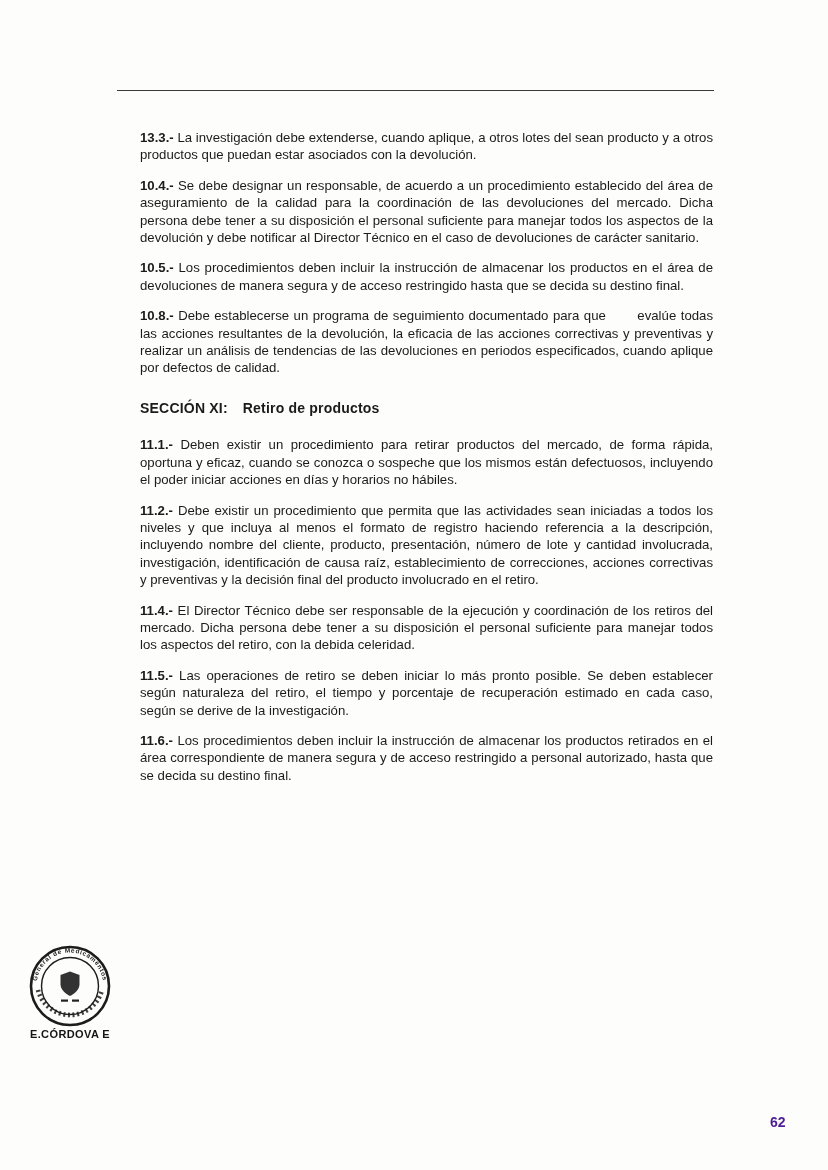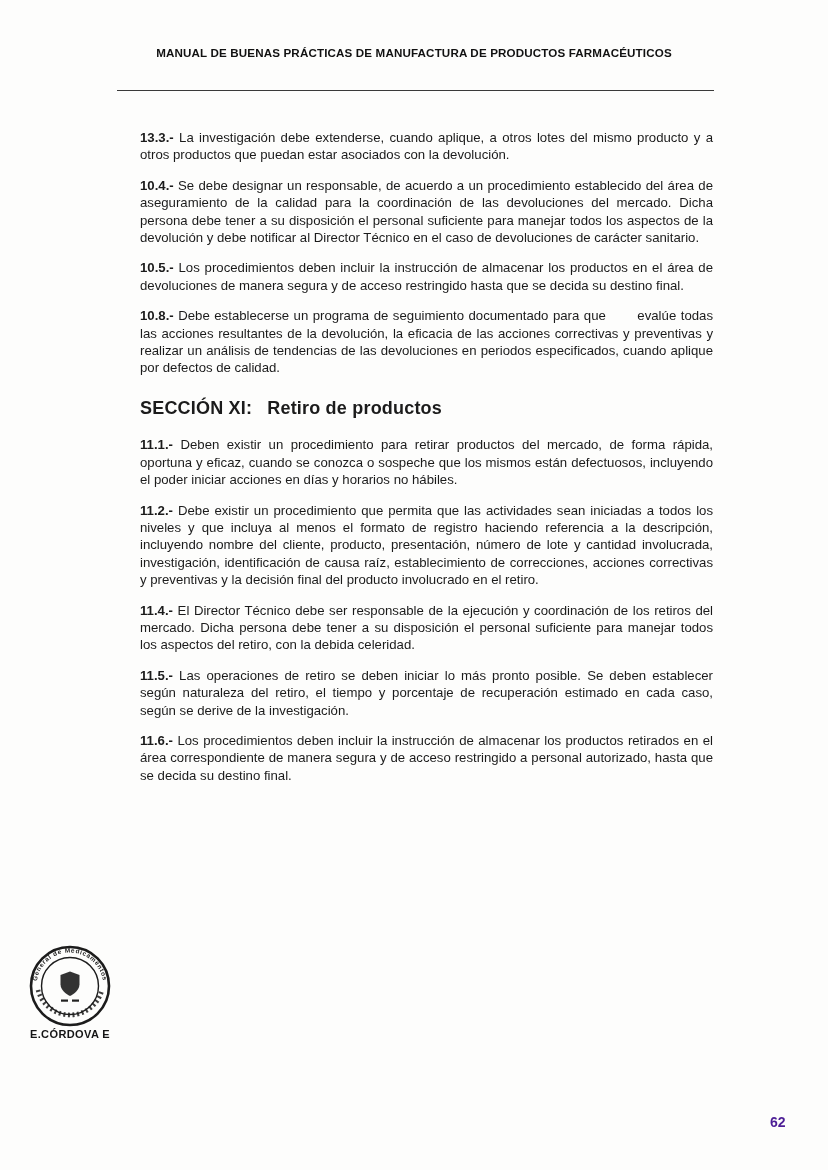--- a/index.html
+++ b/index.html
@@ -38,21 +38,21 @@
     left: 140px;
     width: 573px;
     font-size: 13.2px;
     line-height: 17.4px;
     text-align: justify;
   }
   .para { margin: 0 0 13px 0; }
   .num { font-weight: bold; }
   .section-heading {
     margin: 23px 0 19px 0;
-    font-size: 18px;
+    font-size: 14px;
     font-weight: bold;
     text-align: left;
     letter-spacing: 0.2px;
   }
   .section-heading .sec-label { margin-right: 15px; }
   .seal {
     position: absolute;
     left: 20px;
     top: 944px;
     width: 100px;
@@ -81,26 +81,25 @@
     font-weight: bold;
     letter-spacing: 0.7px;
     fill: #1c1c1c;
   }
 </style>
 </head>
 <body>
 
 <div class="page">
 
-  <div class="doc-title">MANUAL DE BUENAS PRÁCTICAS DE MANUFACTURA DE PRODUCTOS FARMACÉUTICOS</div>
   <div class="header-rule"></div>
 
   <main class="content">
 
-    <p class="para"><span class="num">13.3.-</span> <span class="ptext">La investigación debe extenderse, cuando aplique, a otros lotes del mismo producto y a otros productos que puedan estar asociados con la devolución.</span></p>
+    <p class="para"><span class="num">13.3.-</span> <span class="ptext">La investigación debe extenderse, cuando aplique, a otros lotes del sean producto y a otros productos que puedan estar asociados con la devolución.</span></p>
 
     <p class="para"><span class="num">10.4.-</span> <span class="ptext">Se debe designar un responsable, de acuerdo a un procedimiento establecido del área de aseguramiento de la calidad para la coordinación de las devoluciones del mercado. Dicha persona debe tener a su disposición el personal suficiente para manejar todos los aspectos de la devolución y debe notificar al Director Técnico en el caso de devoluciones de carácter sanitario.</span></p>
 
     <p class="para"><span class="num">10.5.-</span> <span class="ptext">Los procedimientos deben incluir la instrucción de almacenar los productos en el área de devoluciones de manera segura y de acceso restringido hasta que se decida su destino final.</span></p>
 
 
 
     <p class="para"><span class="num">10.8.-</span> <span class="ptext">Debe establecerse un programa de seguimiento documentado para que &nbsp;&nbsp;&nbsp;&nbsp;&nbsp; evalúe todas las acciones resultantes de la devolución, la eficacia de las acciones correctivas y preventivas y realizar un análisis de tendencias de las devoluciones en periodos especificados, cuando aplique por defectos de calidad.</span></p>
 
 

